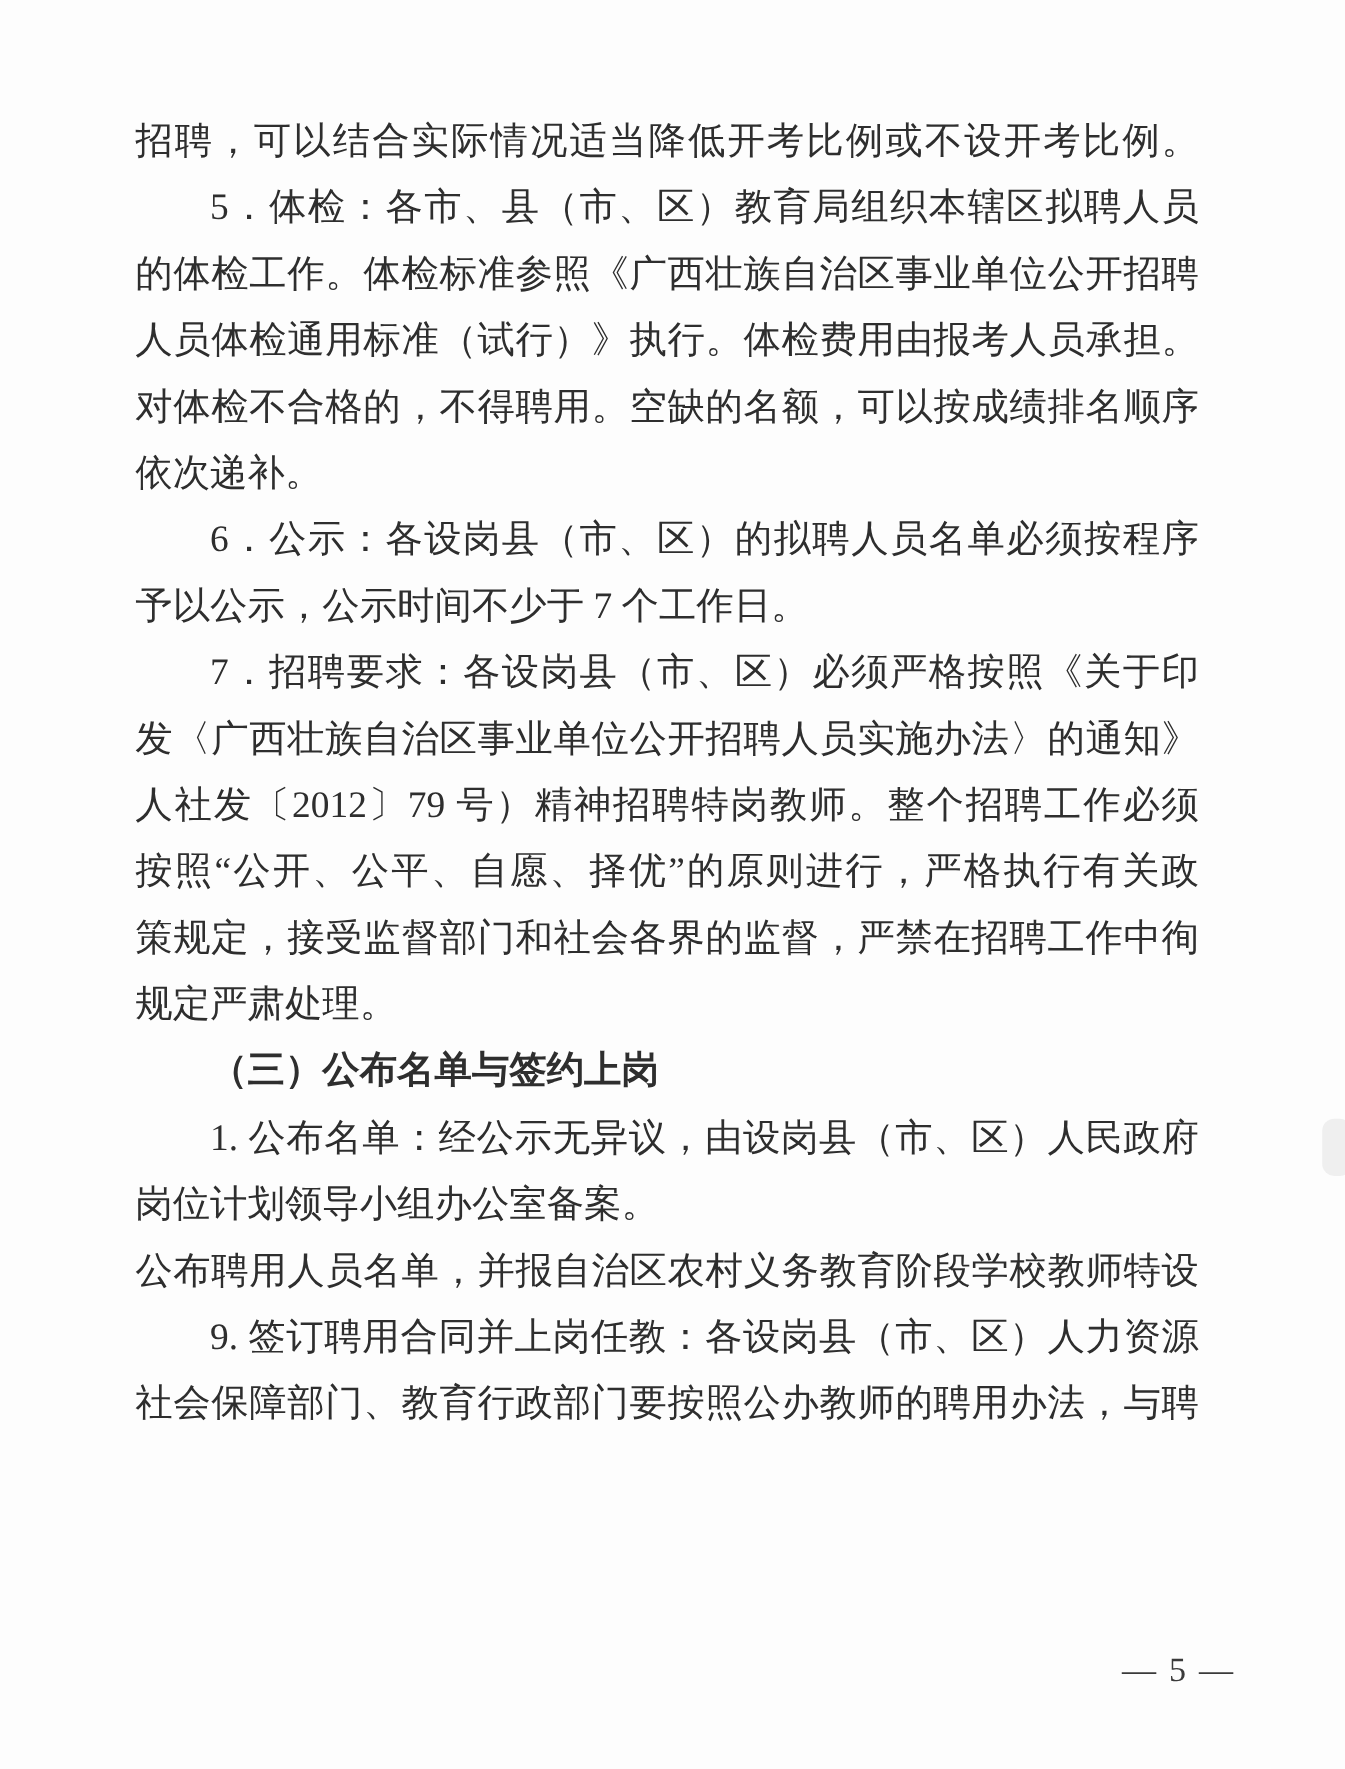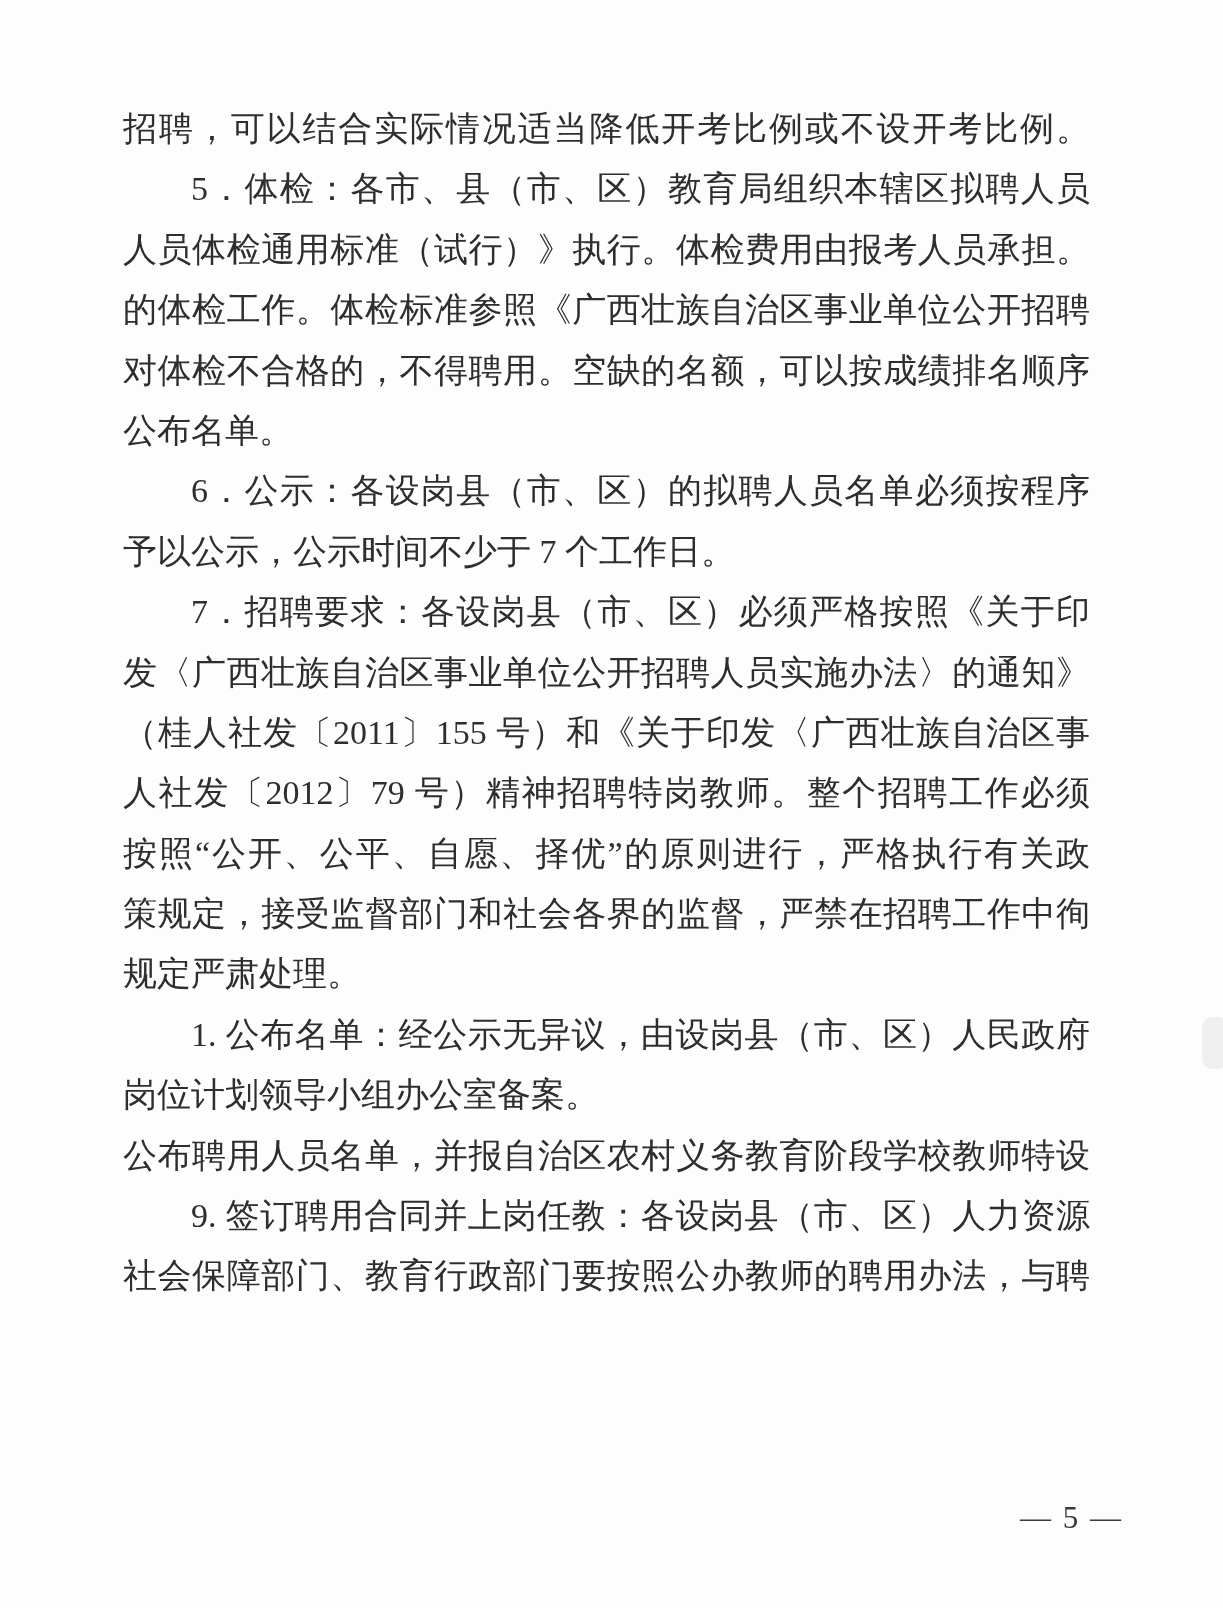--- a/index.html
+++ b/index.html
@@ -58,33 +58,33 @@
     background: #efefef;
   }
 </style>
 </head>
 <body>
 
 <div class="page">
   <div class="doc-body" id="doc-body">
       <div class="line justify">招聘，可以结合实际情况适当降低开考比例或不设开考比例。</div>
       <div class="line justify indent">5．体检：各市、县（市、区）教育局组织本辖区拟聘人员</div>
+      <div class="line justify">的体检工作。体检标准参照《广西壮族自治区事业单位公开招聘</div>
       <div class="line justify">人员体检通用标准（试行）》执行。体检费用由报考人员承担。</div>
-      <div class="line justify">的体检工作。体检标准参照《广西壮族自治区事业单位公开招聘</div>
       <div class="line justify">对体检不合格的，不得聘用。空缺的名额，可以按成绩排名顺序</div>
-      <div class="line">公布名单。</div>
+      <div class="line">依次递补。</div>
       <div class="line justify indent">6．公示：各设岗县（市、区）的拟聘人员名单必须按程序</div>
       <div class="line">予以公示，公示时间不少于 7 个工作日。</div>
       <div class="line justify indent">7．招聘要求：各设岗县（市、区）必须严格按照《关于印</div>
       <div class="line justify">发〈广西壮族自治区事业单位公开招聘人员实施办法〉的通知》</div>
-      <div class="line justify">（桂人社发〔2011〕155 号）和《关于印发〈广西壮族自治区事</div>
       <div class="line justify">人社发〔2012〕79 号）精神招聘特岗教师。整个招聘工作必须</div>
       <div class="line justify">按照“公开、公平、自愿、择优”的原则进行，严格执行有关政</div>
       <div class="line justify">策规定，接受监督部门和社会各界的监督，严禁在招聘工作中徇</div>
       <div class="line">规定严肃处理。</div>
+      <div class="line indent bold">（三）公布名单与签约上岗</div>
       <div class="line justify indent">1. 公布名单：经公示无异议，由设岗县（市、区）人民政府</div>
       <div class="line">岗位计划领导小组办公室备案。</div>
       <div class="line justify">公布聘用人员名单，并报自治区农村义务教育阶段学校教师特设</div>
       <div class="line justify indent">9. 签订聘用合同并上岗任教：各设岗县（市、区）人力资源</div>
       <div class="line justify">社会保障部门、教育行政部门要按照公办教师的聘用办法，与聘</div>
     </div>
   <div class="page-footer">— 5 —</div>
   <div class="scroll-thumb"></div>
 </div>
 

